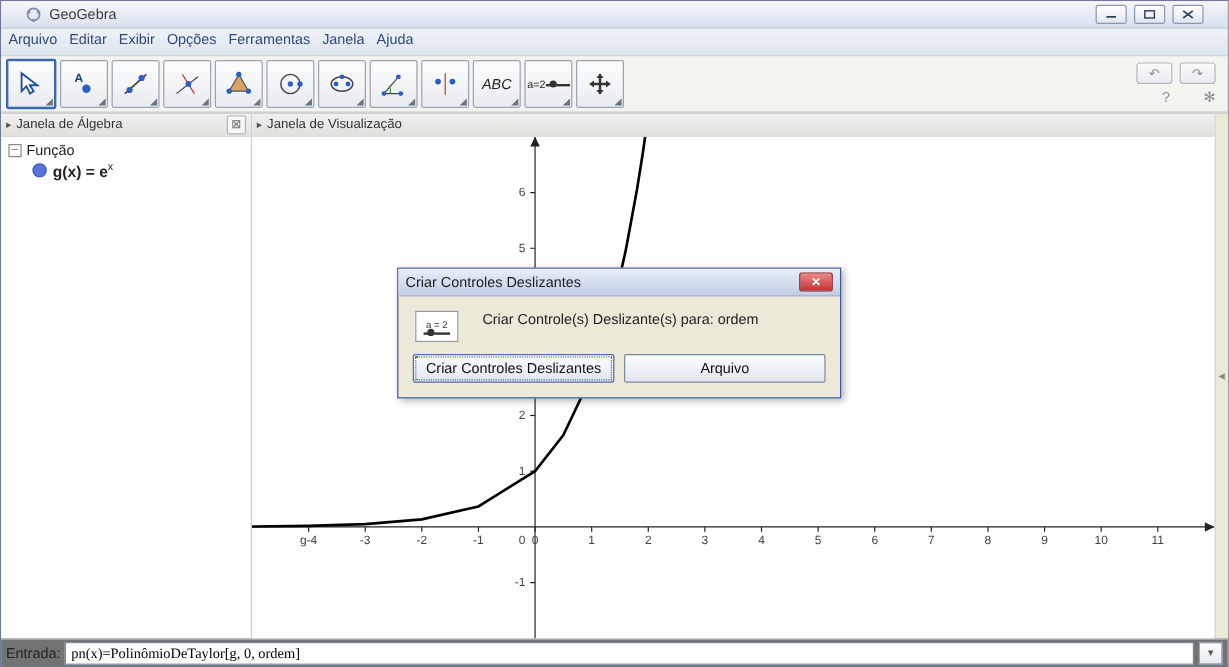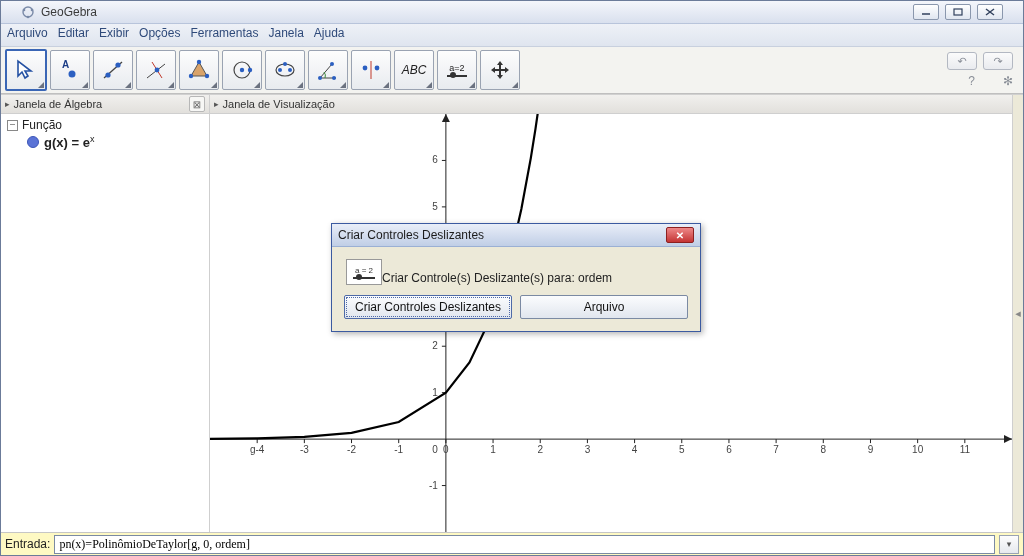--- a/index.html
+++ b/index.html
@@ -28,29 +28,29 @@
   .algtree{padding:4px 6px;font-size:12px;color:#222}
   .treegrp{display:flex;align-items:center;gap:4px;margin-bottom:2px}
   .treegrp .minus{width:9px;height:9px;border:1px solid #888;font-size:9px;line-height:7px;text-align:center;color:#555}
   .treeitem{display:flex;align-items:center;gap:5px;padding-left:20px}
   .dotblue{width:10px;height:10px;border-radius:50%;background:#5a73d6;border:1px solid #3c56b8}
   .treeitem .lbl{font-family:Liberation Sans, sans-serif;font-size:13px}
   .treeitem sup{font-size:9px}
   .graphpanel{flex:1;display:flex;flex-direction:column;position:relative}
   .graphcanvas{flex:1;position:relative;background:#fff;overflow:hidden}
   .sidegrab{width:10px;background:#ece9d8;border-left:1px solid #cfcfcf;display:flex;align-items:center;justify-content:center;color:#888}
-  .inputbar{height:22px;border-top:1px solid #c6c6c6;background:#fef9c3;display:flex;align-items:center;padding:0 4px;gap:4px}
+  .inputbar{height:22px;border-top:1px solid #c6c6c6;background:#737373;display:flex;align-items:center;padding:0 4px;gap:4px}
   .inputbar label{font-size:12px;color:#222}
   .inputbar input{flex:1;height:17px;border:1px solid #7b8aa3;padding:0 4px;font-family:Tahoma;font-size:12px;background:#fff}
   .inputbar .ddl{width:18px;height:17px;border:1px solid #9aa3b2;background:linear-gradient(#fdfdfd,#e6e9ee);display:flex;align-items:center;justify-content:center;font-size:9px;color:#555}
   
   .dialog{position:absolute;left:330px;top:222px;width:368px;background:#ece9d8;border:1px solid #3b5aa0;box-shadow:2px 2px 6px rgba(0,0,0,.3);z-index:10}
   .dlg-title{height:22px;background:linear-gradient(#e9eef8,#c0cee6);display:flex;align-items:center;padding:0 6px;font-size:12px;color:#1c1c1c;border-bottom:1px solid #9bb0d4}
   .dlg-title .x{margin-left:auto;width:26px;height:14px;background:linear-gradient(#e88,#c43434);border:1px solid #8c2020;border-radius:2px;color:#fff;display:flex;align-items:center;justify-content:center;font-size:10px;font-weight:bold}
-  .dlg-body{padding:12px 14px 10px 14px;display:flex;align-items:flex-end;gap:0}
+  .dlg-body{padding:12px 14px 10px 14px;display:flex;align-items:flex-start;gap:20px}
   .sldicon{width:34px;height:24px;border:1px solid #999;background:#fff;display:flex;flex-direction:column;align-items:center;justify-content:center;font-size:8px;color:#333}
   .sldicon .bar{width:22px;height:2px;background:#333;position:relative;margin-top:2px}
   .sldicon .bar::after{content:"";position:absolute;left:3px;top:-3px;width:6px;height:6px;border-radius:50%;background:#333}
   .dlg-msg{font-size:12px;color:#222}
   .dlg-btns{display:flex;gap:8px;padding:0 12px 12px 12px}
   .dlg-btn{flex:1;height:22px;border:1px solid #7b8aa3;background:linear-gradient(#fbfcfe,#e1e6ee);border-radius:2px;font-size:12px;color:#111;display:flex;align-items:center;justify-content:center}
   .dlg-btn.primary{outline:1px dotted #4e6aa8;outline-offset:-3px;border-color:#4e6aa8}
   svg{display:block}
 </style>
 </head>
@@ -170,21 +170,21 @@
           <circle cx="6" cy="10" r="2.4" fill="#2b5fc1"></circle>
           <circle cx="18" cy="10" r="2.4" fill="#2b5fc1"></circle>
         </svg>
         <span class="tri"></span>
     </div>
     <div class="toolbtn">
       <span style="font-weight:normal;font-size:12px;font-style:italic;color:#222">ABC</span>
         <span class="tri"></span>
     </div>
     <div class="toolbtn">
-      <div style="display:flex;flex-direction:column;align-items:center">
+      <div style="display:flex;align-items:center">
         <span style="font-size:9px;color:#222">a=2</span>
         <div style="width:20px;height:2px;background:#333;position:relative;margin-top:2px">
             <span style="position:absolute;left:3px;top:-3px;width:6px;height:6px;border-radius:50%;background:#333"></span>
           </div>
       </div>
         <span class="tri"></span>
     </div>
     <div class="toolbtn">
       <svg width="24" height="24">
           <path d="M12 3 L15 7 H13 V11 H17 V9 L21 12 L17 15 V13 H13 V17 H15 L12 21 L9 17 H11 V13 H7 V15 L3 12 L7 9 V11 H11 V7 H9 Z" fill="#333"></path>

